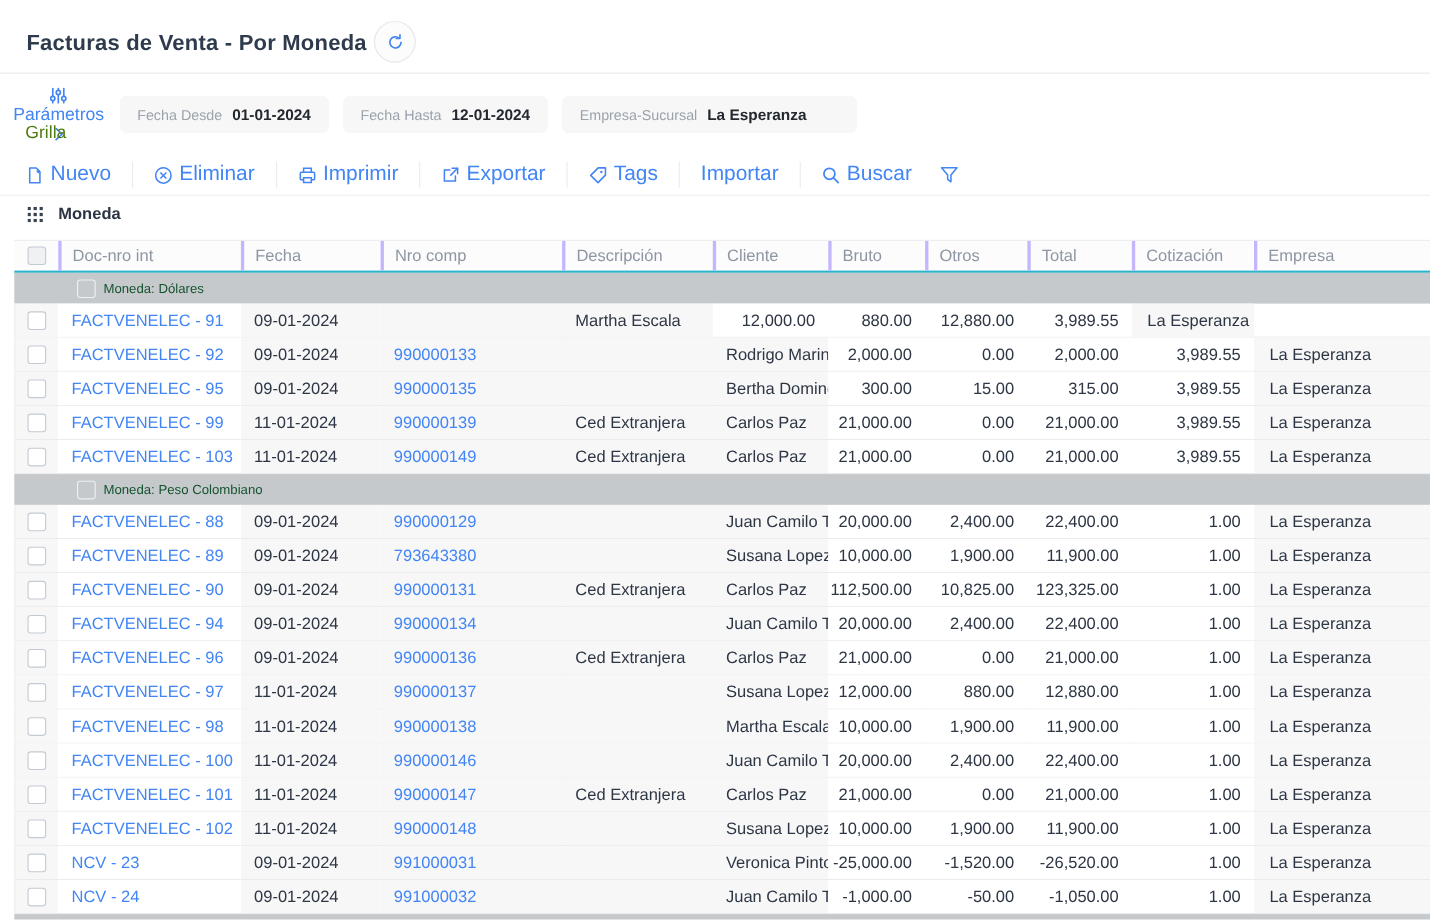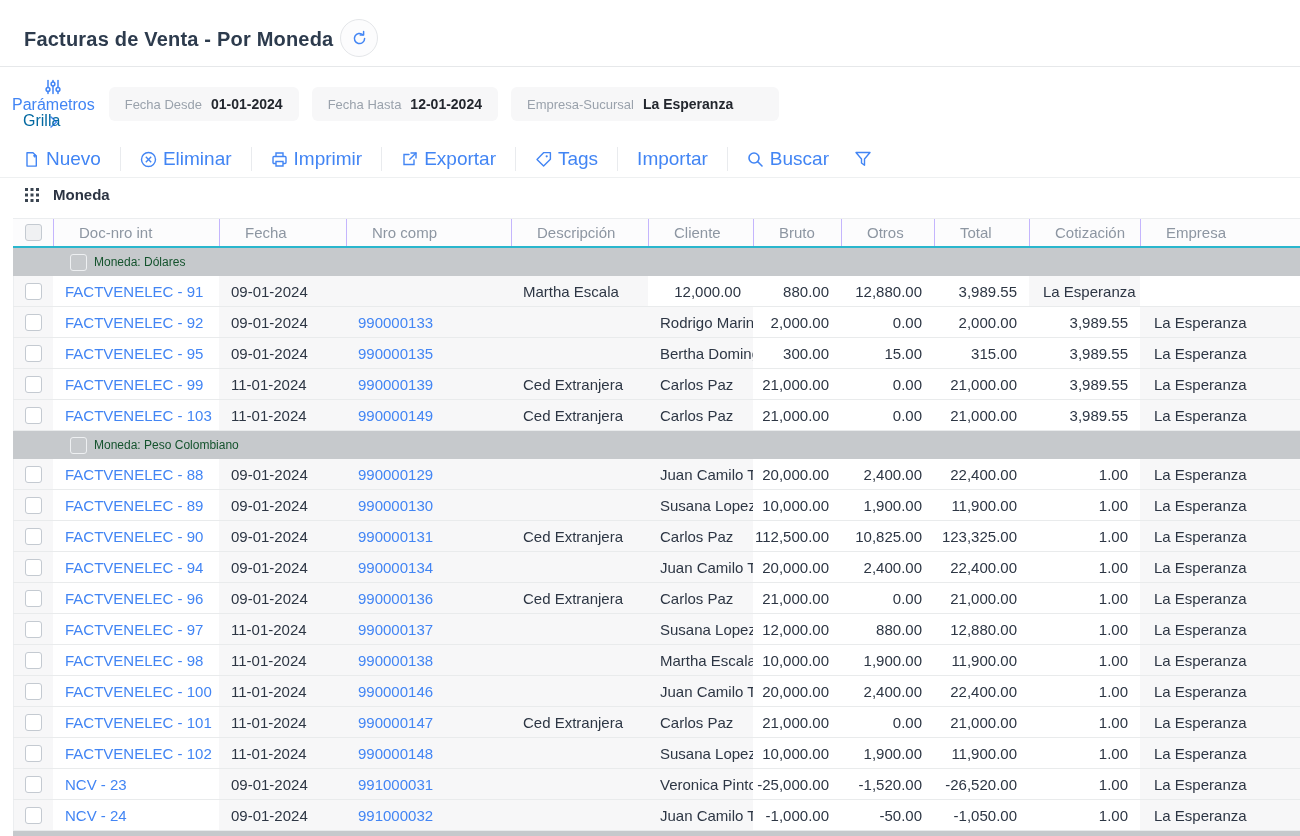--- a/index.html
+++ b/index.html
@@ -16,41 +16,41 @@
   .top-divider { position:absolute; top:66px; left:0; width:1300px; height:1px; background:#e6e8ea; }
 
   
   .params-row { position:absolute; top:79px; left:12px; display:flex; align-items:center; }
   .params-toggle { display:flex; align-items:center; gap:1px; color:#4285f4; font-size:16px; cursor:pointer; margin-right:14px;flex-direction:column; }
   .param-field { height:34px; background:#f7f7f8; border-radius:6px; display:flex; align-items:center;
     padding:0 16px; margin-right:13px; cursor:pointer; }
   .param-label { color:#9aa2ac; font-size:13px; margin-right:9px; white-space:nowrap; }
   .param-value { color:#23272e; font-size:14px; font-weight:700; white-space:nowrap; }
 
-  .grilla-tab { position:absolute; top:112px; left:23px; color:#0369a1; font-size:16px; cursor:pointer; }
+  .grilla-tab { position:absolute; top:112px; left:23px; color:#4d7c0f; font-size:16px; cursor:pointer; }
 
   
   .toolbar { position:absolute; top:143px; left:13px; display:flex; align-items:center; height:32px; }
   .tbtn { display:flex; align-items:center; gap:6px; color:#4285f4; font-size:19px; padding:0 19px;
     border-right:1px solid #e9ebee; height:24px; cursor:pointer; white-space:nowrap; }
   .tbtn:first-child { padding-left:10px; }
   .tbtn.no-border { border-right:none; }
   .funnel-btn { display:flex; align-items:center; padding:0 6px; cursor:pointer; }
   .toolbar-divider { position:absolute; top:177px; left:0; width:1300px; height:1px; background:#eef0f1; }
 
   
   .groupbar { position:absolute; top:186px; left:25px; display:flex; align-items:center; gap:14px; }
   .groupbar-label { color:#2c3443; font-size:15px; font-weight:700; }
 
   
   .grid { position:absolute; top:218px; left:13px; width:1297px; }
   .trow { display:grid; grid-template-columns:40px 166px 127px 165px 137px 105px 88px 93px 95px 111px 170px; }
   .thead { height:30px; background:#fcfcfd; border-top:1px solid #ebedef; border-bottom:2px solid #29b6cd; }
-  .th { display:flex; align-items:center; color:#8d96a2; font-size:15px; padding-left:25px;
-    border-left:1px solid #c4b5fd; overflow:hidden; white-space:nowrap; }
+  .th { display:flex; align-items:center; color:#8d96a2; font-size:15px; padding-left:10px;
+    border-left:3px solid #c4b5fd; overflow:hidden; white-space:nowrap; }
   .th:first-child { border-left:none; justify-content:center; padding-left:0; }
 
   .checkbox { width:17px; height:17px; border:1px solid #c4cad1; border-radius:3px; background:#fff; cursor:pointer; flex:0 0 auto; }
   .checkbox.head { background:#f0f1f3; }
   .checkbox.ghost { background:transparent; border-color:#eef0f2; }
 
   .group-row { height:28px; background:#c6c9cc; display:flex; align-items:center; padding-left:57px; gap:7px; }
   .group-label { color:#14532d; font-size:12px; }
 
   .drow { height:31px; border-bottom:1px solid #e9ebec; }
@@ -345,21 +345,21 @@
   </div>
       <div class="trow drow">
     <div class="td cb">
           <span class="checkbox"></span>
         </div>
     <div class="td white">
           <a class="cell-link">FACTVENELEC - 89</a>
         </div>
     <div class="td">09-01-2024</div>
     <div class="td">
-          <a class="cell-link">990000130</a>
+          <a class="cell-link">793643380</a>
         </div>
     <div class="td"></div>
     <div class="td">Susana Lopez</div>
     <div class="td white num">10,000.00</div>
     <div class="td white num">1,900.00</div>
     <div class="td white num">11,900.00</div>
     <div class="td white num">1.00</div>
     <div class="td emp">La Esperanza</div>
   </div>
       <div class="trow drow">

